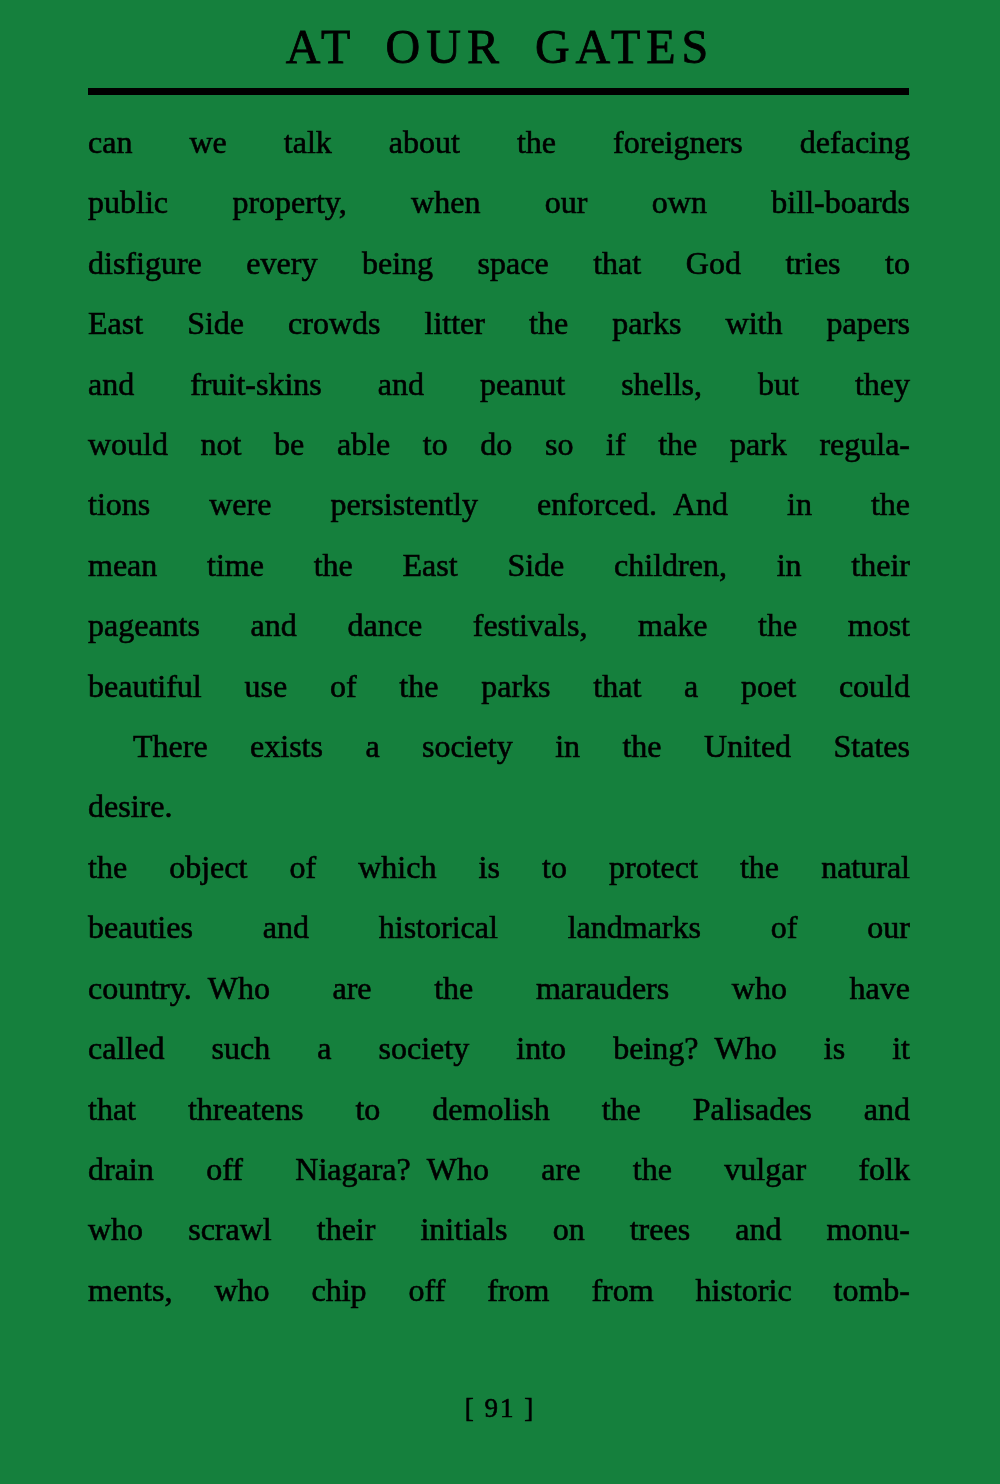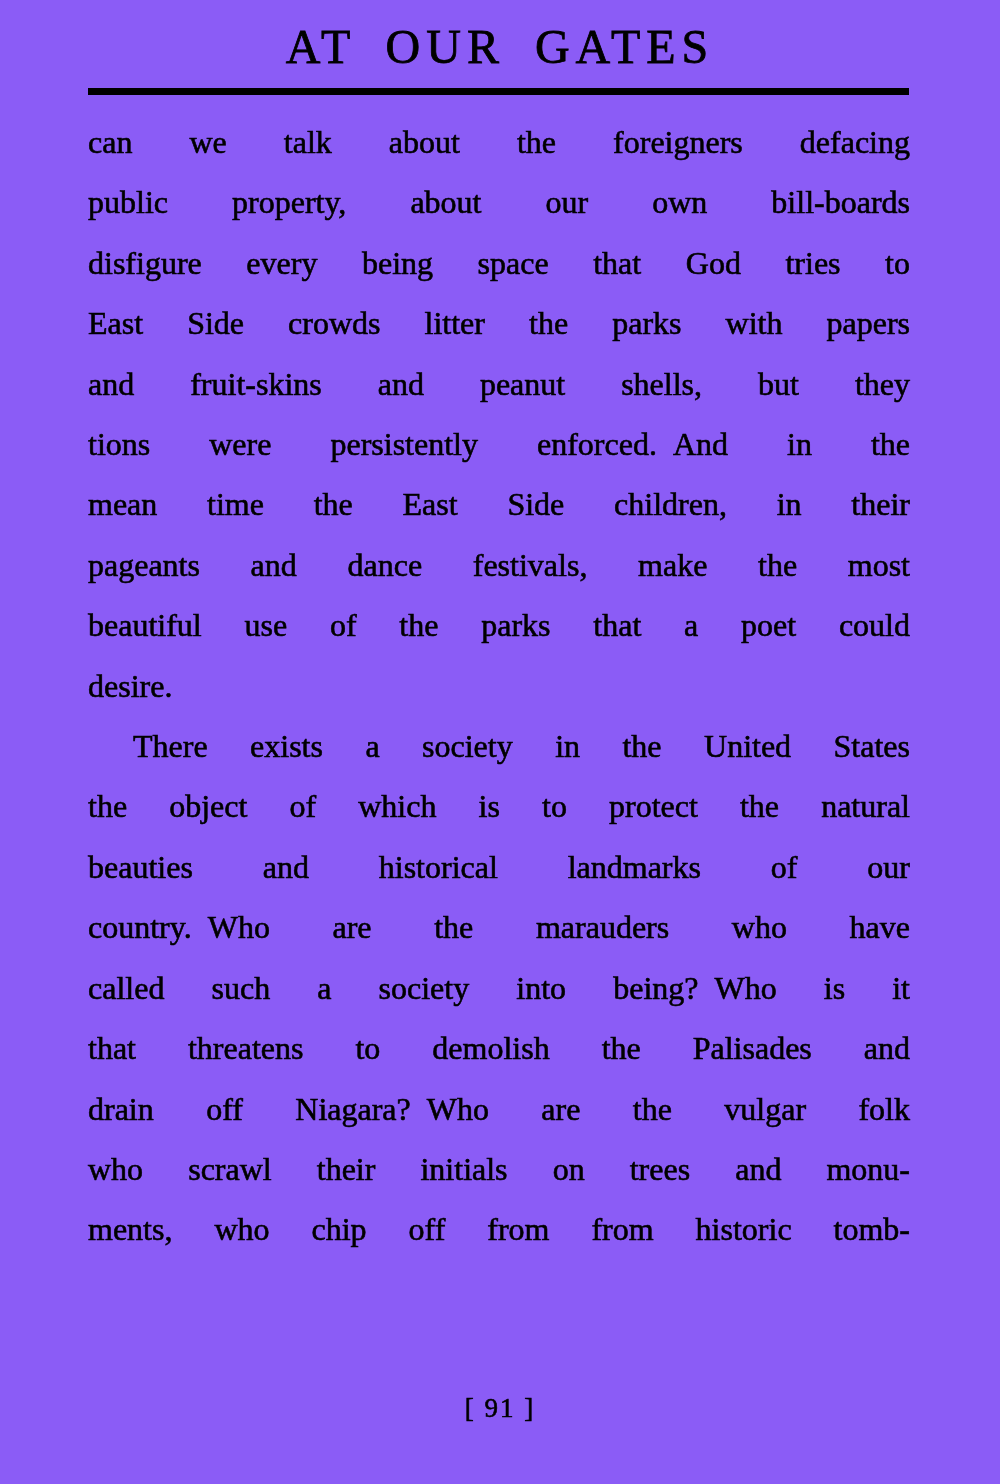--- a/index.html
+++ b/index.html
@@ -1,20 +1,20 @@
 <!DOCTYPE html>
 <html><head>
 <meta charset="utf-8">
 <style>
   html, body { margin: 0; padding: 0; background: #ffffff; }
   .page {
     position: relative;
     width: 1000px;
     height: 1484px;
-    background: #8b5cf6;
+    background: #15803d;
     color: #000000;
     font-family: "Liberation Serif", "DejaVu Serif", serif;
     overflow: hidden;
   }
   .doc-title {
     position: absolute;
     top: 20px;
     left: 0;
     right: 0;
     text-align: center;
@@ -68,30 +68,31 @@
 <body>
 
 <div class="page">
 
   <div class="doc-title">AT OUR GATES</div>
 
   <div class="head-rule"></div>
 
   <div class="body-text">
     <div class="tline">can we talk about the foreigners defacing</div>
-    <div class="tline">public property, about our own bill-boards</div>
+    <div class="tline">public property, when our own bill-boards</div>
     <div class="tline">disfigure every being space that God tries to</div>
     <div class="tline">East Side crowds litter the parks with papers</div>
     <div class="tline">and fruit-skins and peanut shells, but they</div>
+    <div class="tline">would not be able to do so if the park regula-</div>
     <div class="tline">tions were persistently enforced. And in the</div>
     <div class="tline">mean time the East Side children, in their</div>
     <div class="tline">pageants and dance festivals, make the most</div>
     <div class="tline">beautiful use of the parks that a poet could</div>
+    <div class="tline indent">There exists a society in the United States</div>
     <div class="tline endpara">desire.</div>
-    <div class="tline indent">There exists a society in the United States</div>
     <div class="tline">the object of which is to protect the natural</div>
     <div class="tline">beauties and historical landmarks of our</div>
     <div class="tline">country. Who are the marauders who have</div>
     <div class="tline">called such a society into being? Who is it</div>
     <div class="tline">that threatens to demolish the Palisades and</div>
     <div class="tline">drain off Niagara? Who are the vulgar folk</div>
     <div class="tline">who scrawl their initials on trees and monu-</div>
     <div class="tline">ments, who chip off from from historic tomb-</div>
   </div>
 

